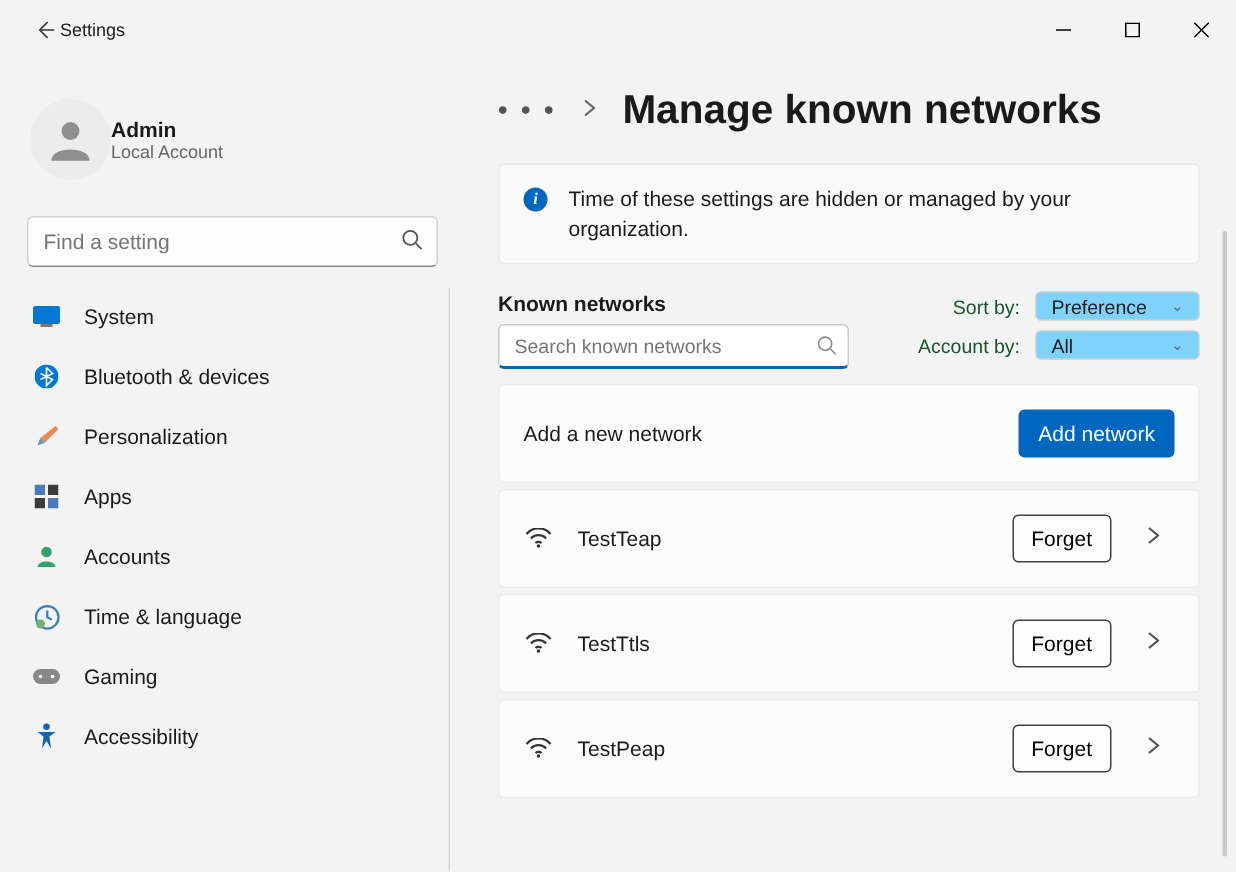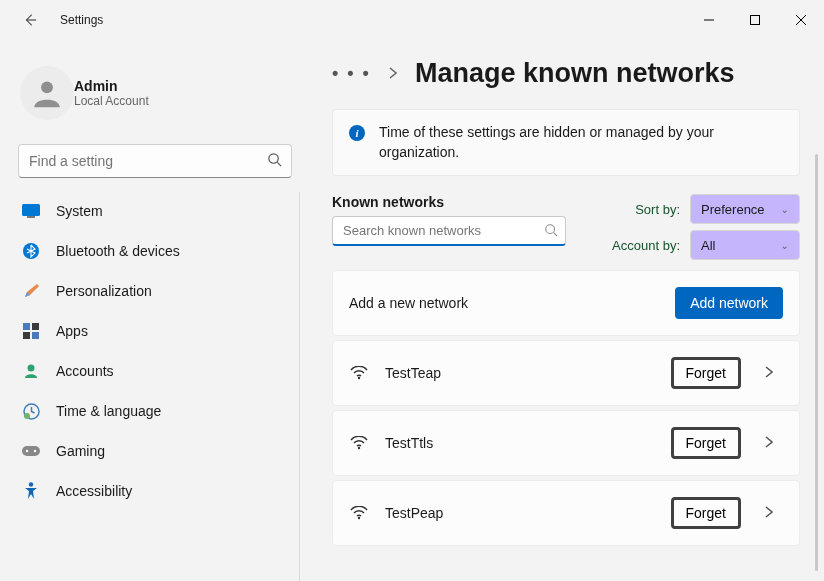--- a/index.html
+++ b/index.html
@@ -1,20 +1,20 @@
 <!DOCTYPE html>
 <html><head>
 <meta charset="utf-8">
 <style>
 * { box-sizing: border-box; margin: 0; padding: 0; font-family: "Segoe UI", -apple-system, sans-serif; }
 body { background: #f3f3f3; width: 824px; height: 581px; overflow: hidden; color: #1a1a1a; }
 
 .titlebar { height: 40px; display: flex; align-items: center; padding: 0 0 0 20px; }
 .titlebar .back { width: 20px; height: 20px; display: flex; align-items: center; justify-content: center; cursor: pointer; }
-.titlebar .title { margin-left: 20px; font-size: 12px; }
+.titlebar .title { font-size: 12px; }
 .titlebar .spacer { flex: 1; }
 .winctl { width: 46px; height: 40px; display: flex; align-items: center; justify-content: center; cursor: pointer; }
 
 .content { display: flex; height: calc(581px - 40px); }
 .sidebar { width: 310px; padding: 18px 10px 0 10px; display: flex; flex-direction: column; }
 .user { display: flex; align-items: center; gap: 0; padding: 8px 10px 20px 10px; }
 .avatar { width: 54px; height: 54px; border-radius: 50%; background: #ececec; display: flex; align-items: center; justify-content: center; }
 .user .name { font-size: 14px; font-weight: 600; }
 .user .sub { font-size: 12px; color: #666; }
 
@@ -43,28 +43,28 @@
 .list-header { display: flex; align-items: flex-start; gap: 16px; margin-bottom: 10px; }
 .list-header .left { flex: 0 0 auto; }
 .section-label { font-size: 14px; font-weight: 600; margin-bottom: 6px; }
 .known-search { position: relative; width: 234px; }
 .known-search input { width: 100%; height: 30px; border: 1px solid #c9c9c9; border-bottom: 2px solid #0067c0; border-radius: 4px; padding: 0 28px 0 10px; font-size: 13px; background: #fff; outline: none; }
 .known-search .icon { position: absolute; right: 8px; top: 7px; color: #888; }
 
 .filters { flex: 1; display: flex; flex-direction: column; gap: 6px; align-items: flex-end; }
 .filter-row { display: flex; align-items: center; gap: 10px; }
 .filter-row .lbl { font-size: 13px; color: #14532d; }
-.select { width: 110px; height: 30px; border: 1px solid #d6d6d6; border-radius: 4px; background: #c4b5fd; display: flex; align-items: center; justify-content: space-between; padding: 0 10px; font-size: 13px; cursor: pointer; gap: 12px; }
+.select { width: 110px; height: 20px; border: 1px solid #d6d6d6; border-radius: 4px; background: #7dd3fc; display: flex; align-items: center; justify-content: space-between; padding: 0 10px; font-size: 13px; cursor: pointer; gap: 12px; }
 .select .chev2 { color: #666; font-size: 10px; }
 
 .cards { display: flex; flex-direction: column; gap: 4px; margin-top: 6px; }
 .card { background: #fcfcfc; border: 1px solid #ececec; border-radius: 4px; height: 66px; display: flex; align-items: center; padding: 0 16px; gap: 16px; }
 .card .wifi { width: 20px; display: flex; justify-content: center; }
 .card .nlabel { font-size: 14px; flex: 1; }
-.btn { height: 32px; padding: 0 12px; border-radius: 4px; font-size: 14px; cursor: pointer; display: inline-flex; align-items: center; justify-content: center; border: 3px solid #404040; background: #fdfdfd; }
+.btn { height: 32px; padding: 0 12px; border-radius: 4px; font-size: 14px; cursor: pointer; display: inline-flex; align-items: center; justify-content: center; border: 1px solid #404040; background: #fdfdfd; }
 .btn.primary { background: #0067c0; color: #fff; border-color: #0067c0; }
 .card .chev3 { width: 18px; color: #555; cursor: pointer; margin-left: 8px; }
 .card.addnet { justify-content: space-between; }
 .card.addnet .nlabel { margin-left: 0; }
 </style>
 </head>
 <body>
 
 <div class="titlebar">
   <div class="back">

